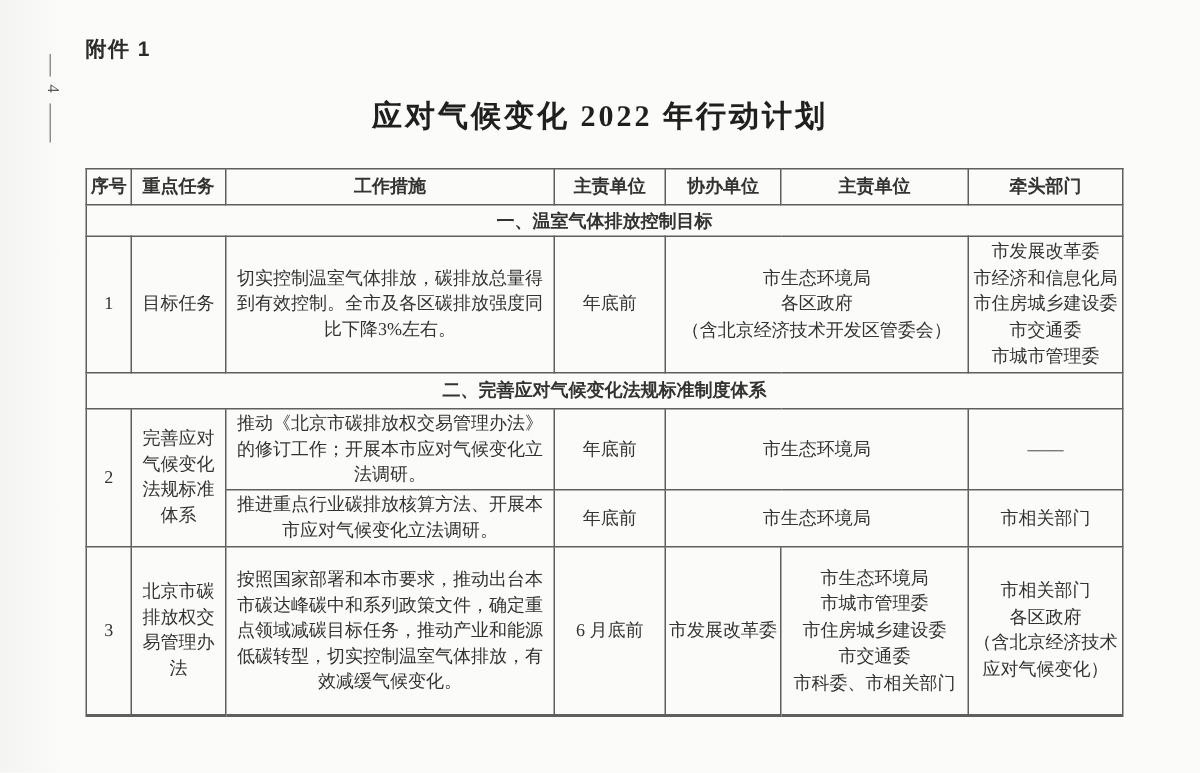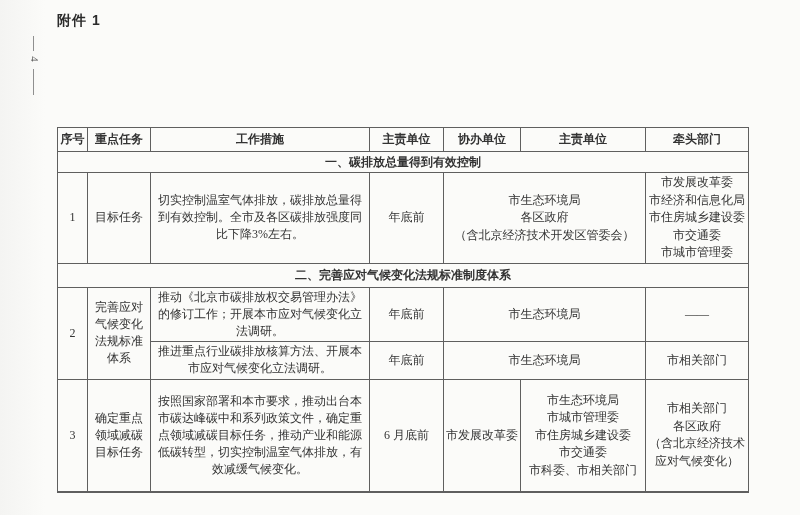--- a/index.html
+++ b/index.html
@@ -17,33 +17,33 @@
   .mm-line.one{top:0;height:15px;}
   .mm-line.two{top:33px;height:26px;}
   .mm-num{
     position:absolute;left:-4px;top:16px;width:12px;height:14px;
     font-size:11px;color:#555;text-align:center;
     transform:rotate(90deg);
     font-family:"Liberation Serif",serif;
   }
 
   .attachment{
-    position:absolute;left:57px;top:12px;
+    position:absolute;left:57px;top:24px;
     font-family:"Liberation Sans",sans-serif;
     font-weight:bold;font-size:14px;color:#2b2b2b;letter-spacing:1px;
   }
   .doc-title{
     position:absolute;left:0;top:64px;width:800px;
     text-align:center;font-size:20px;font-weight:bold;color:#1f1f1f;
     letter-spacing:2px;
     font-family:"Liberation Serif","DejaVu Serif",serif;
   }
 
   table.plan{
-    position:absolute;left:57px;top:127px;width:691px;
+    position:absolute;left:57px;top:112px;width:691px;
     border-collapse:collapse;table-layout:fixed;
     background:transparent;
   }
   table.plan th, table.plan td{
     border:1px solid #5f5f5f;
     padding:1px 2px;
     text-align:center;vertical-align:middle;
     font-size:12px;line-height:17px;color:#333;
     overflow:hidden;
   }
@@ -77,20 +77,21 @@
 <div class="page">
 
   <div class="margin-marks">
     <div class="mm-line one"></div>
     <div class="mm-num">4</div>
     <div class="mm-line two"></div>
   </div>
 
   <div class="attachment">附件 1</div>
 
+  <div class="doc-title">应对气候变化 2022 年行动计划</div>
 
   <table class="plan">
     <colgroup>
       <col style="width:30px">
         <col style="width:63px">
         <col style="width:219px">
       <col style="width:74px">
         <col style="width:77px">
         <col style="width:125px">
         <col style="width:103px">
@@ -101,21 +102,21 @@
       <th>序号</th>
       <th>重点任务</th>
       <th>工作措施</th>
       <th>主责单位</th>
       <th>协办单位</th>
       <th>主责单位</th>
       <th>牵头部门</th>
     </tr>
 
     <tr class="h-sec1">
-      <td class="section" colspan="7">一、碳排放总量得到有效控制</td>
+      <td class="section" colspan="7">一、温室气体排放控制目标</td>
     </tr>
 
     <tr class="h-r1">
       <td>1</td>
       <td class="tight">目标任务</td>
       <td class="measure">切实控制温室气体排放，碳排放总量得到有效控制。全市及各区碳排放强度同比下降3%左右。</td>
       <td>年底前</td>
       <td colspan="2" class="tight">
         <span class="cell-line">市生态环境局</span>
         <span class="cell-line">各区政府</span>
@@ -145,21 +146,21 @@
 
     <tr class="h-r2b">
       <td class="measure">推进重点行业碳排放核算方法、开展本市应对气候变化立法调研。</td>
       <td>年底前</td>
       <td colspan="2">市生态环境局</td>
       <td>市相关部门</td>
     </tr>
 
     <tr class="h-r3 r-last">
       <td>3</td>
-      <td class="tight">确定重点领域减碳目标任务</td>
+      <td class="tight">北京市碳排放权交易管理办法</td>
       <td class="measure">按照国家部署和本市要求，推动出台本市碳达峰碳中和系列政策文件，确定重点领域减碳目标任务，推动产业和能源低碳转型，切实控制温室气体排放，有效减缓气候变化。</td>
       <td>6 月底前</td>
       <td>市发展改革委</td>
       <td class="tight">
         <span class="cell-line">市生态环境局</span>
         <span class="cell-line">市城市管理委</span>
         <span class="cell-line">市住房城乡建设委</span>
         <span class="cell-line">市交通委</span>
         <span class="cell-line">市科委、市相关部门</span>
       </td>

